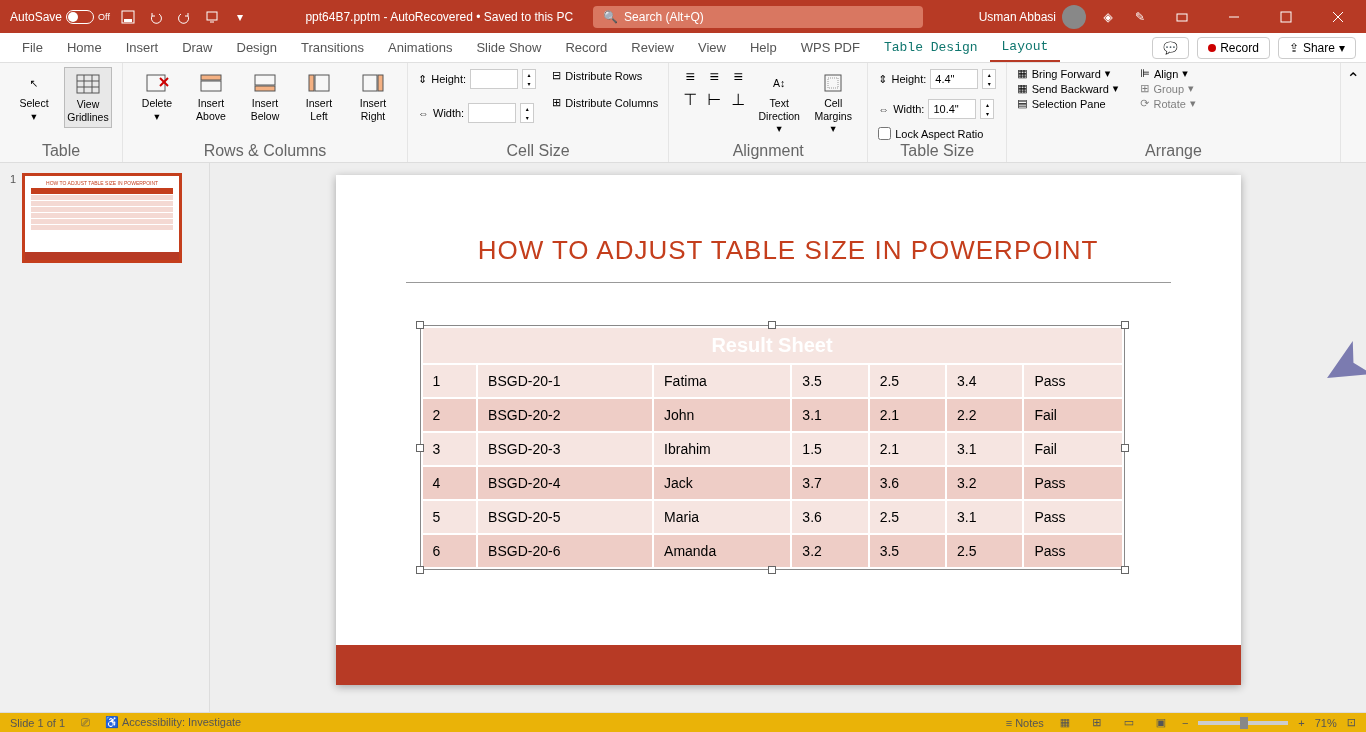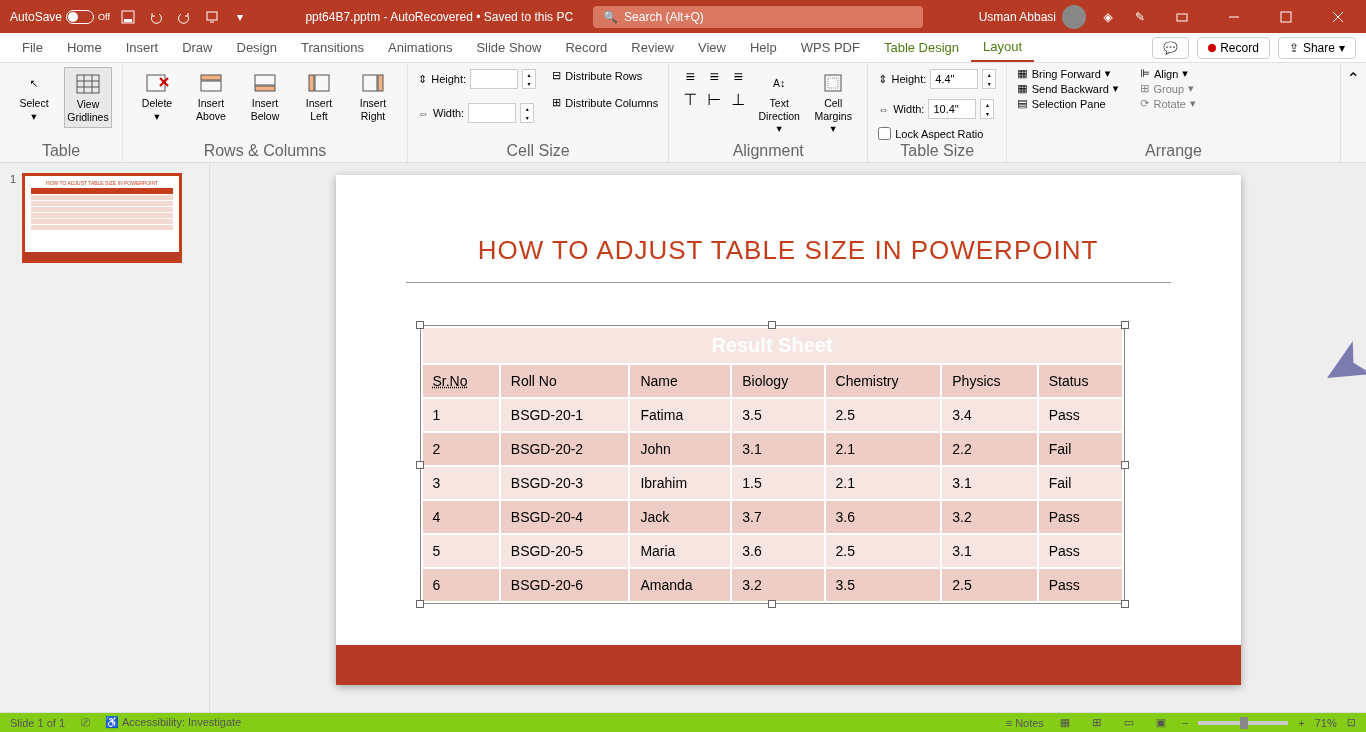--- a/index.html
+++ b/index.html
@@ -16,21 +16,21 @@
 .search-box { background: #d97761; border-radius: 4px; padding: 4px 10px; width: 330px; display: flex; align-items: center; gap: 6px; font-size: 12px; }
 .titlebar-right { display: flex; align-items: center; gap: 12px; padding-right: 8px; }
 .user { display: flex; align-items: center; gap: 6px; }
 .avatar { width: 24px; height: 24px; border-radius: 50%; background: #888; }
 .win-btn { width: 40px; height: 33px; display: flex; align-items: center; justify-content: center; cursor: pointer; }
 
 
 .tabs { height: 30px; background: #fff; border-bottom: 1px solid #e0e0e0; display: flex; align-items: center; padding: 0 10px; }
 .tab { padding: 0 12px; font-size: 13px; color: #555; cursor: pointer; height: 100%; display: flex; align-items: center; }
 .tab.active { color: #b73a25; border-bottom: 2px solid #b73a25; }
-.tab.context { color: #4d7c0f; }
+.tab.context { color: #0f766e; font-family: Liberation Mono, monospace; }
 .tabs-right { margin-left: auto; display: flex; gap: 8px; align-items: center; }
 .pill-btn { border: 1px solid #ccc; border-radius: 4px; padding: 3px 10px; font-size: 12px; display: flex; align-items: center; gap: 4px; cursor: pointer; }
 .record-dot { width: 8px; height: 8px; background: #c00; border-radius: 50%; }
 
 
 .ribbon { height: 100px; background: #f7f7f7; border-bottom: 1px solid #ddd; display: flex; }
 .group { border-right: 1px solid #e5e5e5; padding: 4px 10px 2px; display: flex; flex-direction: column; justify-content: space-between; }
 .group-body { display: flex; align-items: flex-start; gap: 6px; flex: 1; }
 .group-label { font-size: 16px; color: #666; text-align: center; padding-top: 2px; }
 .big-btn { display: flex; flex-direction: column; align-items: center; justify-content: center; width: 48px; font-size: 10.5px; text-align: center; cursor: pointer; padding: 4px 2px; line-height: 1.2; }
@@ -76,21 +76,21 @@
 .data-table th { background: #eecdc6; text-align: left; padding: 8px 10px; font-weight: 400; border: 2px solid #fff; }
 .data-table td { padding: 8px 10px; border: 2px solid #fff; }
 .data-table tbody tr:nth-child(odd) td { background: #f6e5e1; }
 .data-table tbody tr:nth-child(even) td { background: #eecdc6; }
 
 .slide-footer { position: absolute; bottom: 0; left: 0; right: 0; height: 40px; background: #b73a25; }
 
 .arrow-annotation { position: absolute; right: -130px; top: 155px; font-size: 60px; color: #7b7bb0; transform: scaleX(-1) rotate(30deg); }
 
 
-.statusbar { height: 20px; background: #84cc16; border-top: 1px solid #ddd; display: flex; align-items: center; font-size: 11px; padding: 0 10px; color: #555; }
+.statusbar { height: 20px; background: #eab308; border-top: 1px solid #ddd; display: flex; align-items: center; font-size: 11px; padding: 0 10px; color: #555; }
 .statusbar .right { margin-left: auto; display: flex; align-items: center; gap: 10px; }
 .view-btn { width: 22px; height: 16px; display: flex; align-items: center; justify-content: center; cursor: pointer; }
 .zoom-slider { width: 90px; height: 4px; background: #ccc; position: relative; }
 .zoom-slider::after { content: ""; position: absolute; width: 8px; height: 12px; background: #888; top: -4px; left: 42px; }
 
 svg { display: block; }
 </style>
 </head>
 <body>
 
@@ -436,29 +436,20 @@
           <div class="handle h-ml"></div>
           <div class="handle h-mr"></div>
           <div class="handle h-bl"></div>
           <div class="handle h-bm"></div>
           <div class="handle h-br"></div>
           <table class="data-table">
             <tbody>
                 <tr class="title-row">
                   <td colspan="7">Result  Sheet</td>
                 </tr>
-            <tr>
-              <th style="text-decoration:underline dotted">Sr.No</th>
-              <th>Roll No</th>
-              <th>Name</th>
-              <th>Biology</th>
-              <th>Chemistry</th>
-              <th>Physics</th>
-              <th>Status</th>
-            </tr>
             </tbody>
               <tbody id="table-body">
                 <tr>
                   <td>1</td>
                   <td>BSGD-20-1</td>
                   <td>Fatima</td>
                   <td>3.5</td>
                   <td>2.5</td>
                   <td>3.4</td>
                   <td>Pass</td>

